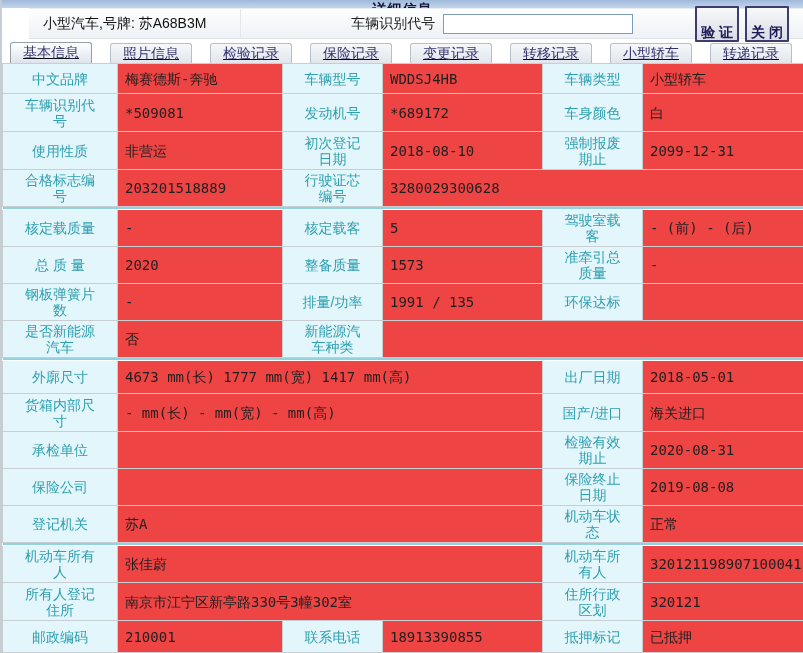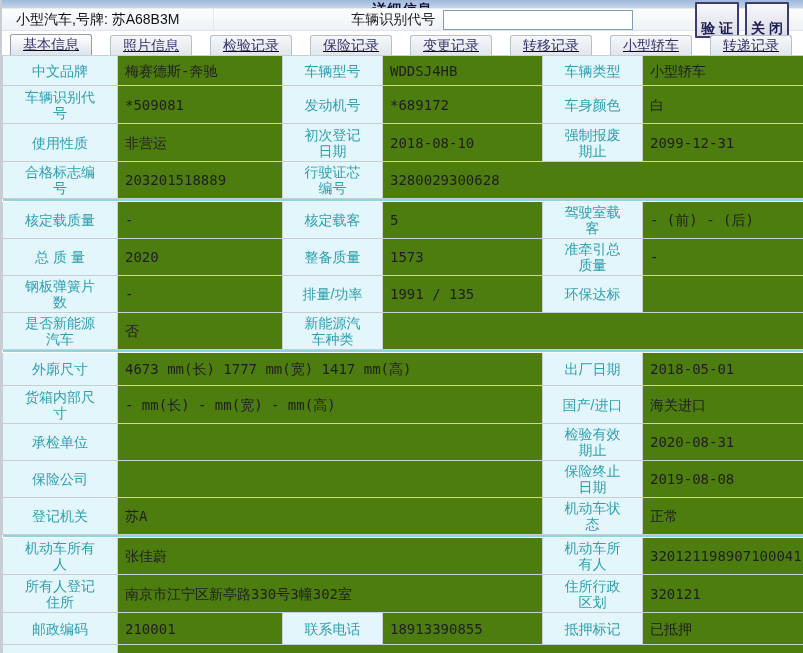--- a/index.html
+++ b/index.html
@@ -11,23 +11,23 @@
   html,body{width:803px;height:653px;overflow:hidden;background:#fff;
     font-family:"Liberation Sans",sans-serif;}
   .page{width:803px;height:653px;overflow:hidden;background:#fff;
     border-left:2px solid #c6cdd4;}
   
   .titlebar{height:8px;overflow:hidden;text-align:center;
     background:linear-gradient(#9fb8d9,var(--titlebar-bg));}
   .titlebar .title-text{display:inline-block;font-size:14px;font-weight:bold;
     color:#14143f;line-height:20px;margin-top:-11px;letter-spacing:1px;}
   
-  .header{height:23px;display:flex;align-items:center;
+  .header{height:31px;display:flex;align-items:center;
     background:linear-gradient(#fdfefe,#eef2f6);
-    border-top:1px solid #e8edf2;border-bottom:1px solid #dfe4e8;}
+    border-top:1px solid #e8edf2;border-bottom:1px solid #dfe4e8;margin-left:27px;}
   .plate{width:212px;height:100%;display:flex;align-items:center;
     padding-left:14px;font-size:14px;color:#111;
     border-right:1px solid #e2e7ec;white-space:nowrap;}
   .vin-area{flex:1;display:flex;align-items:center;justify-content:flex-end;
     gap:6px;padding-right:14px;}
   .vin-label{font-size:14px;color:#222;margin-right:2px;white-space:nowrap;}
   .vin-input{width:190px;height:20px;border:1px solid #7f9db9;background:#fff;
     font-size:13px;padding:0 3px;margin-right:56px;}
   .btn{min-width:41px;height:23px;font-size:14px;font-weight:bold;
     color:var(--button-text);background:linear-gradient(#f7f8fa,#d9dde4);
@@ -43,21 +43,21 @@
     border-radius:3px 3px 0 0;}
   .tab.active{background:linear-gradient(#ffffff,#dde4ec);
     border-color:#939ea9;height:21px;box-shadow:inset 0 1px 0 #fff;}
   
   table.info{width:803px;border-collapse:collapse;table-layout:fixed;}
   td{border:1px solid var(--grid-border);font-size:14px;line-height:16px;
     vertical-align:middle;overflow:hidden;}
   td.lbl{background:var(--label-bg);color:var(--label-text);
     text-align:center;padding:2px 19px;}
   td.lbl.col-0{padding:2px 16px;}
-  td.val{background:#4d7c0f;color:var(--value-text);text-align:left;
+  td.val{background:#ef4444;color:var(--value-text);text-align:left;
     padding:2px 7px;font-family:"DejaVu Sans Mono",monospace;}
   tr.sep-row td{height:3px;padding:0;border-left:none;border-right:none;
     border-top:1px solid #fff;border-bottom:1px solid #fff;
     background:var(--section-separator);}
 </style>
 </head>
 <body>
 
 <div class="page">
 

